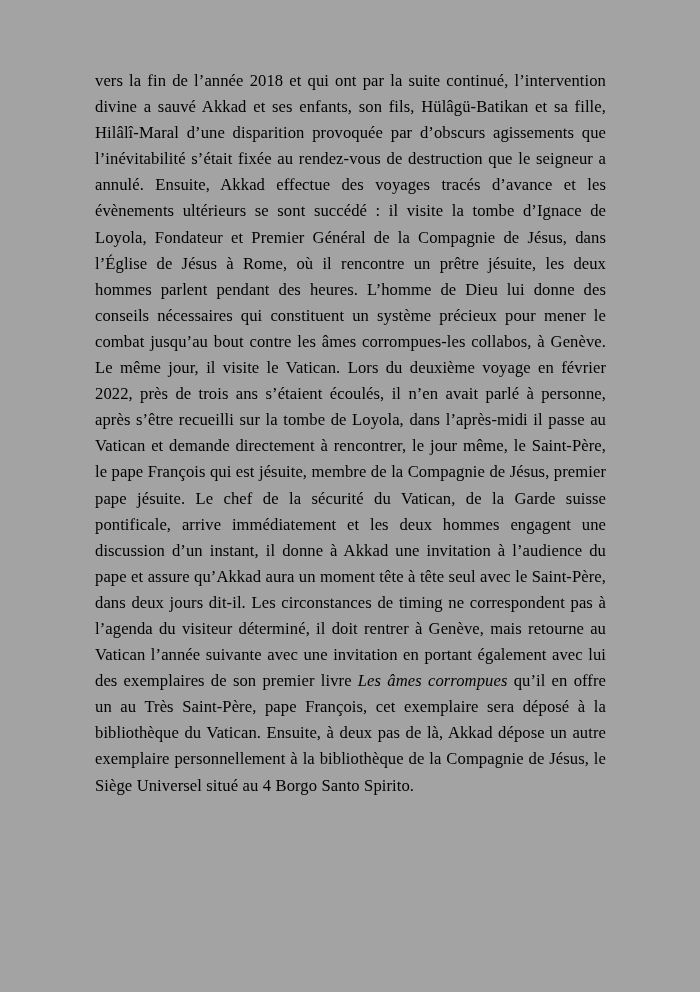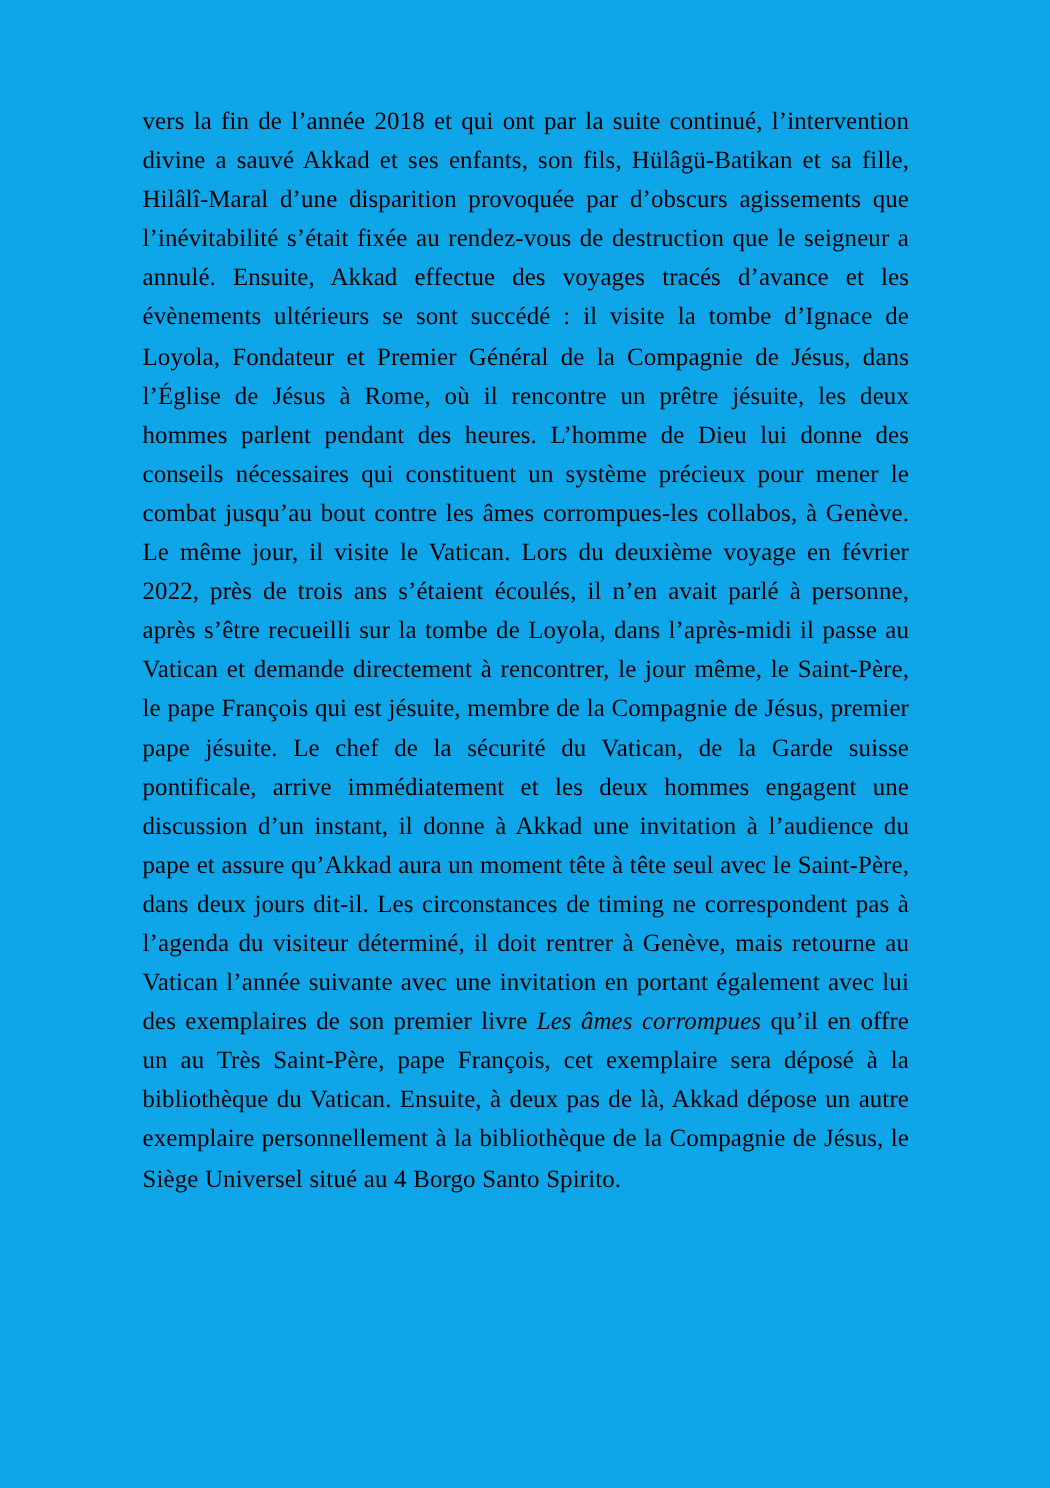--- a/index.html
+++ b/index.html
@@ -11,21 +11,21 @@
     width: 700px;
     height: 992px;
     overflow: hidden;
     font-family: "Liberation Serif", "DejaVu Serif", serif;
     color: #000000;
   }
   .page {
     position: relative;
     width: 700px;
     height: 992px;
-    background: #0ea5e9;
+    background: #a3a3a3;
   }
   .text-column {
     position: absolute;
     left: 95px;
     top: 68px;
     width: 511px;
   }
   .body-paragraph {
     margin: 0;
     padding: 0;

